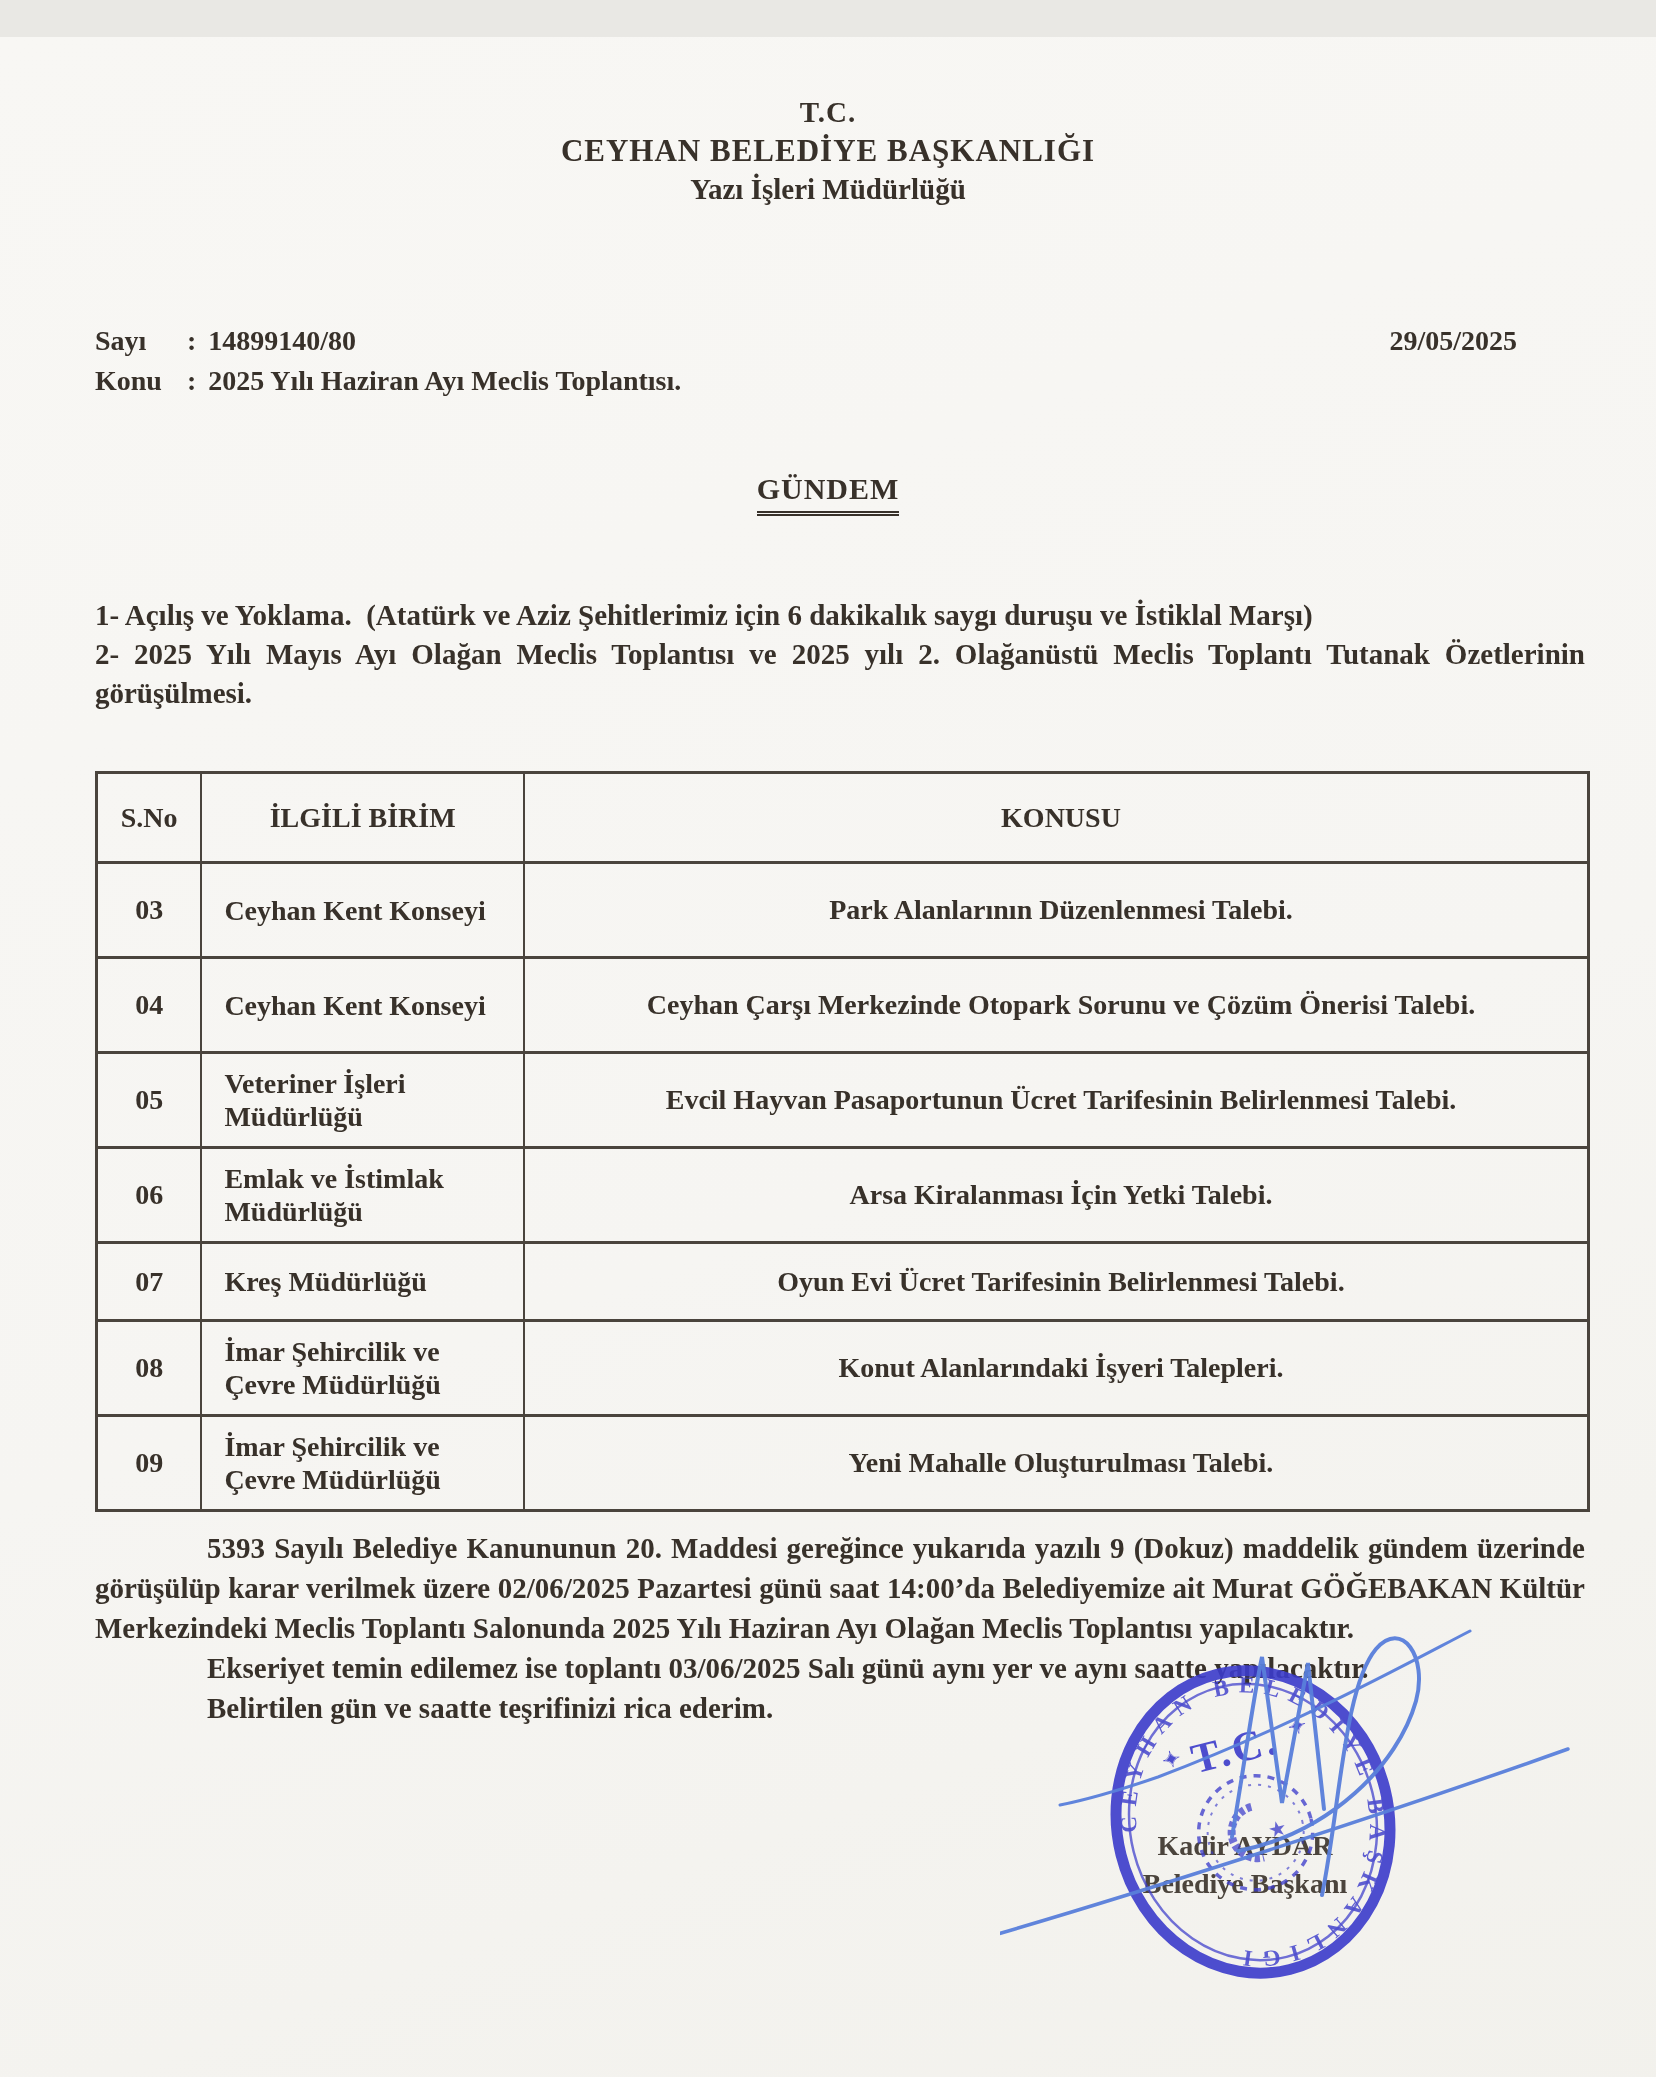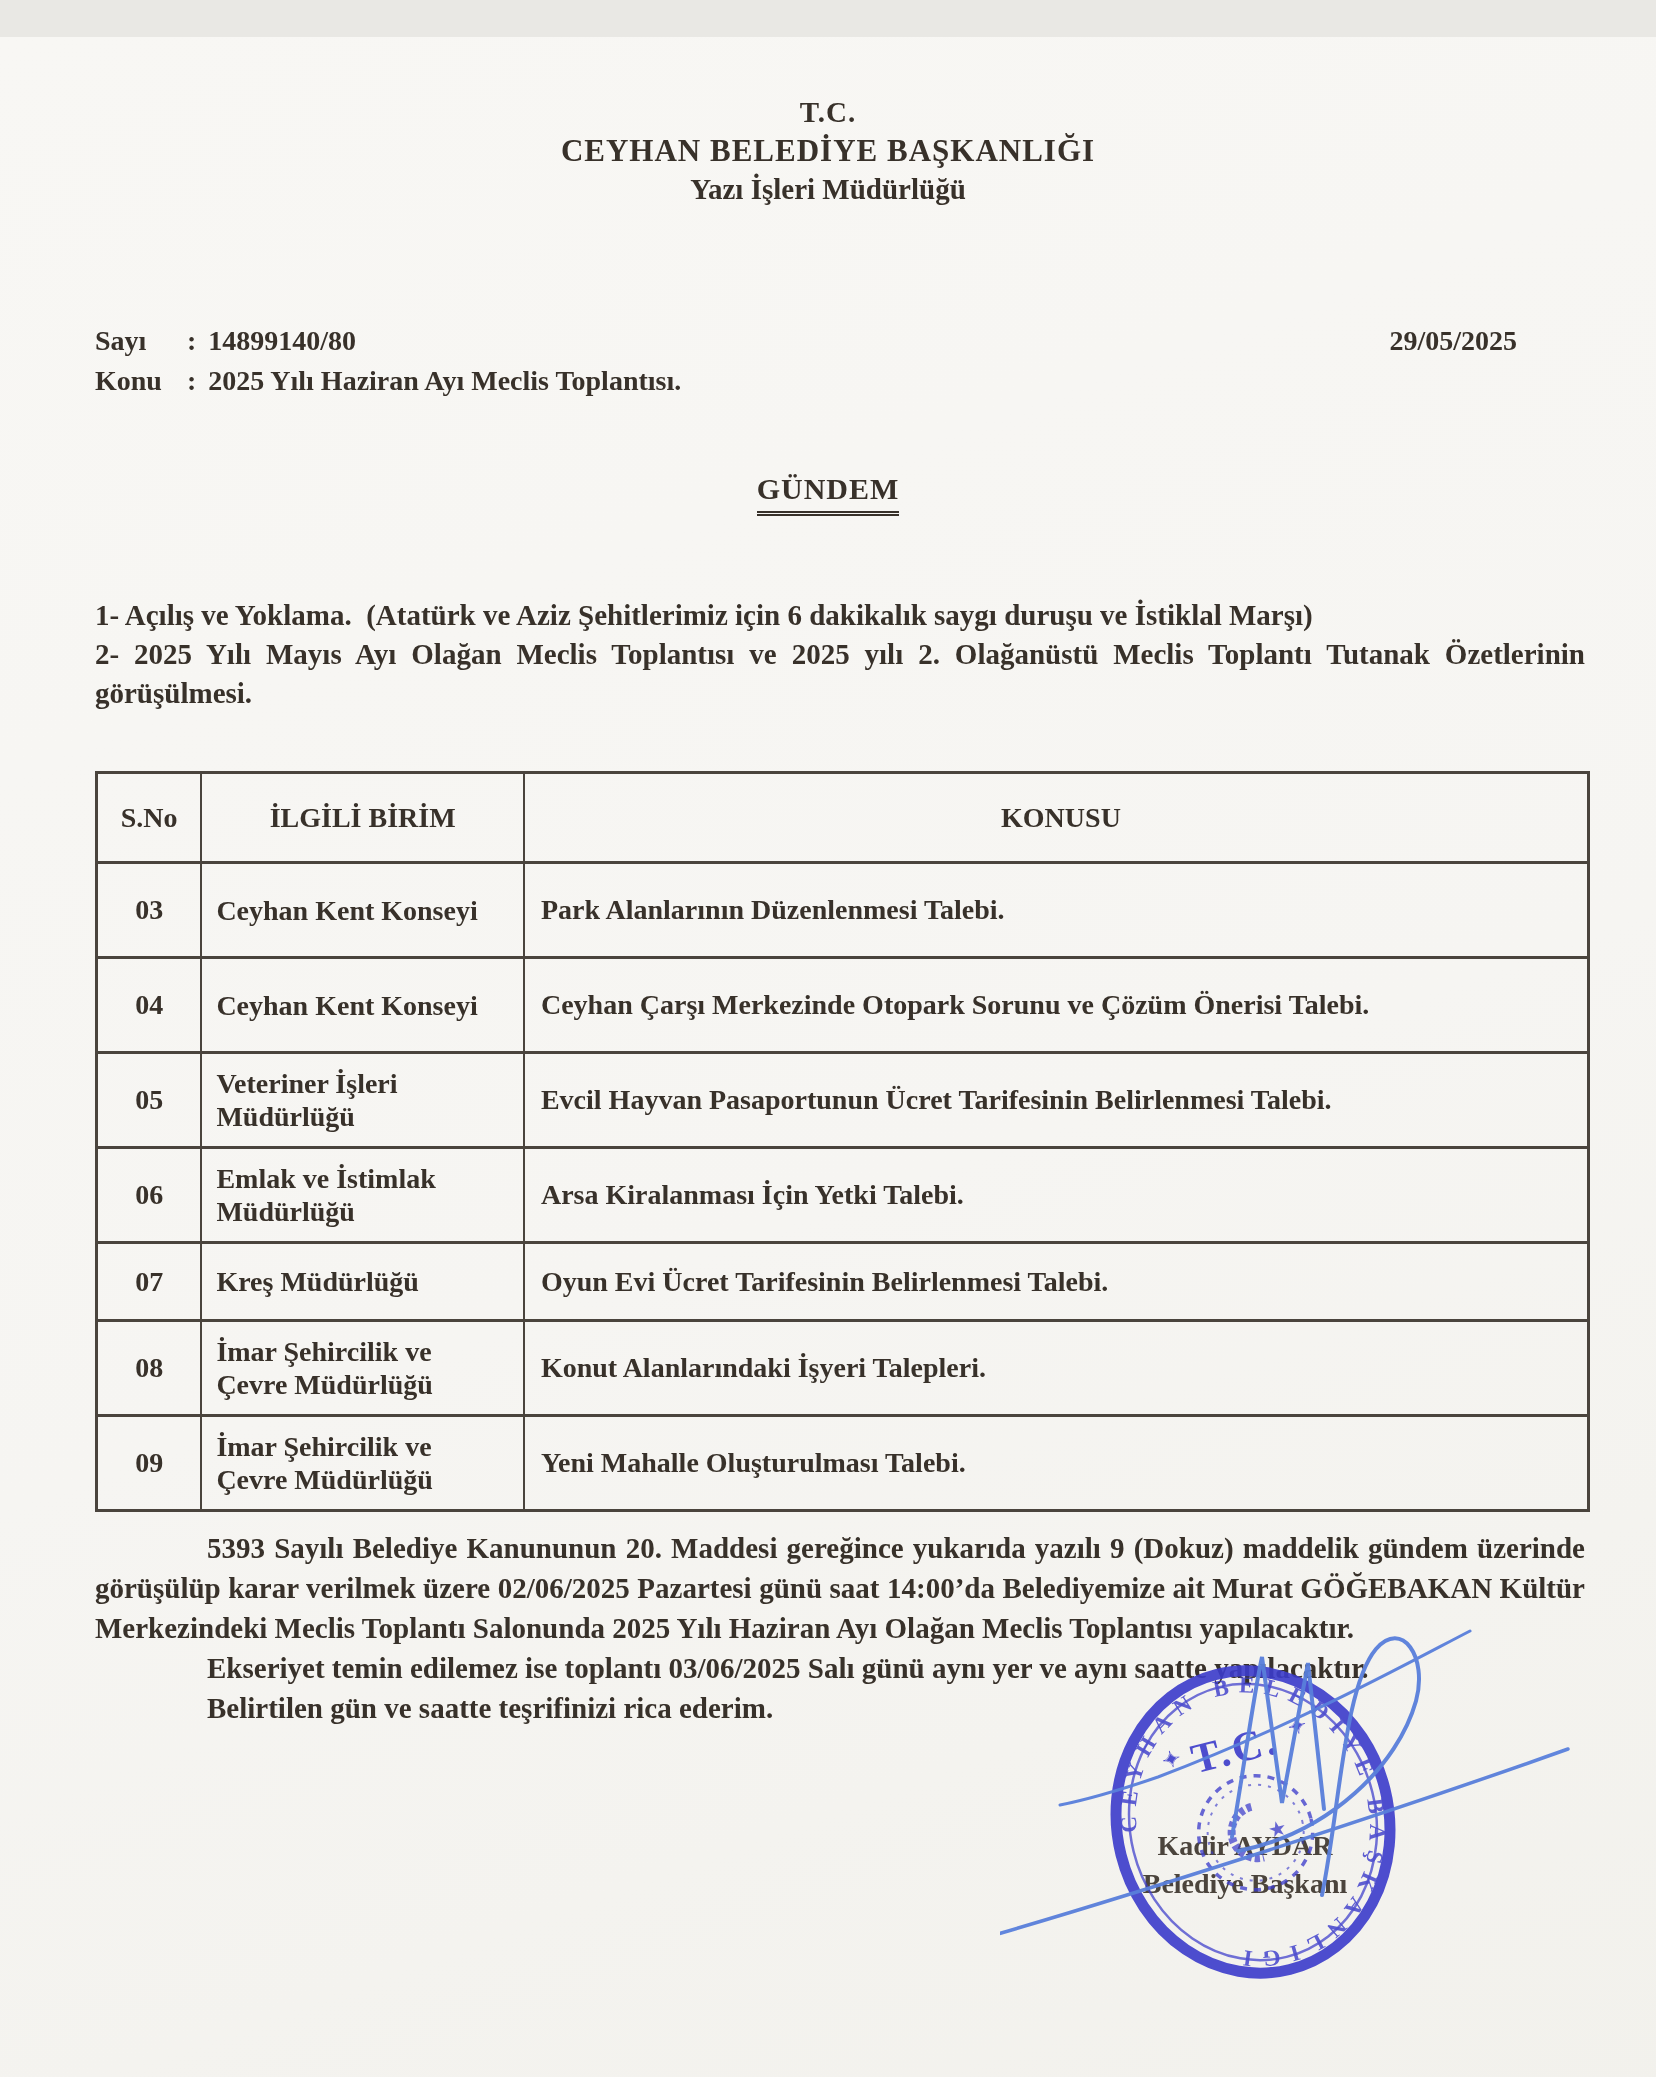--- a/index.html
+++ b/index.html
@@ -59,22 +59,22 @@
     border-right:2px solid #4a443d;
     border-top:3px solid #4a443d;
     border-bottom:3px solid #4a443d;
     vertical-align:middle;
     font-weight:700;
   }
   .agenda-table col.c-no{width:105px;}
   .agenda-table col.c-birim{width:323px;}
   .agenda-table col.c-konu{width:1067px;}
   .cell-no{text-align:center;}
-  .cell-birim{padding:0 14px;line-height:33px;}
-  .cell-konu{text-align:left;padding:0 6px 0 16px;}
+  .cell-birim{padding:0 22px;line-height:33px;}
+  .cell-konu{text-align:center;padding:0 6px 0 16px;}
   th.cell-konu{text-align:center;}
   tr.r-head{height:90px;}
   tr.r-tall{height:95px;}
   tr.r-short{height:78px;}
   
   .body-par{
     margin:16px 71px 0 95px;
     font-size:29px;line-height:40px;
     text-align:justify;
     text-indent:112px;

